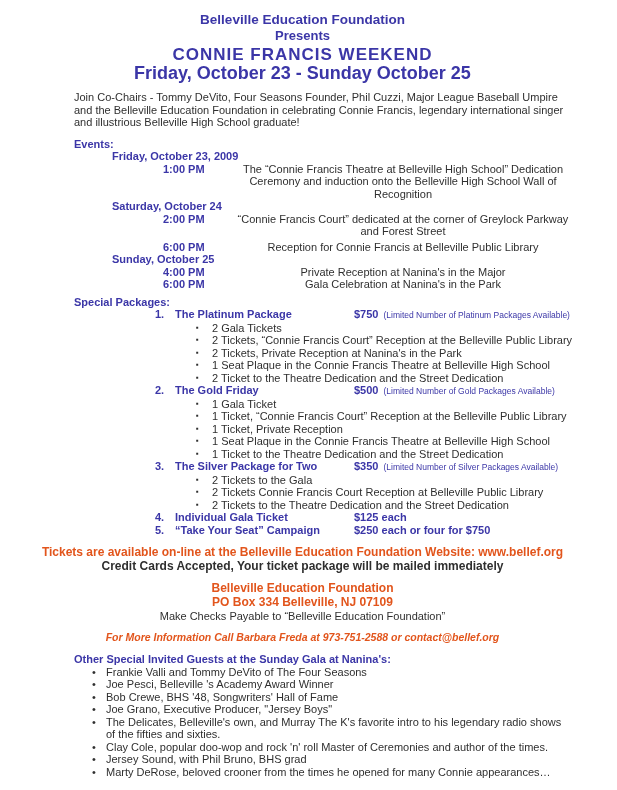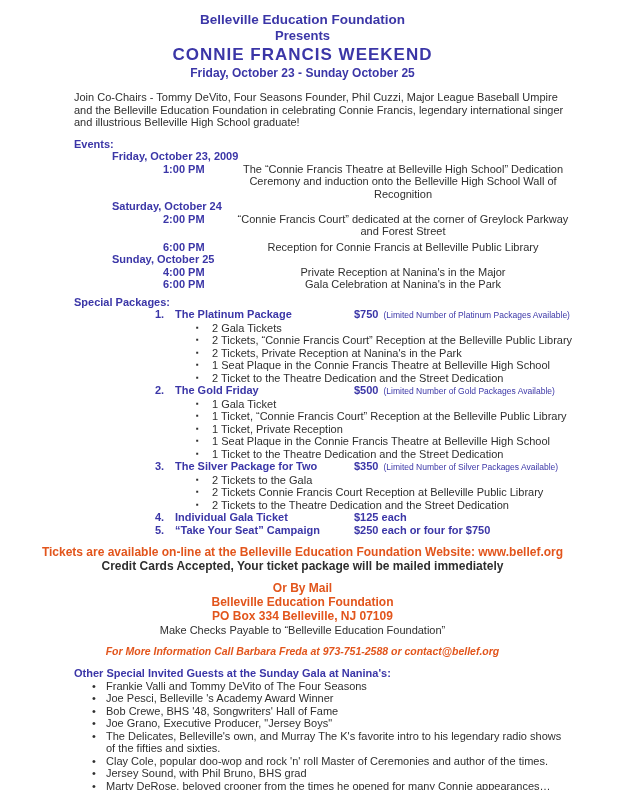--- a/index.html
+++ b/index.html
@@ -16,21 +16,21 @@
   .purple{color:#3b36a7;}
   .orange{color:#e2551c;}
   .b{font-weight:bold;}
   .center{text-align:center;}
 
   
   .header{padding-top:12px;text-align:center;}
   .h-org{font-size:13.5px;font-weight:bold;line-height:16px;}
   .h-presents{font-size:13px;font-weight:bold;line-height:16px;}
   .h-title{font-size:17px;font-weight:bold;letter-spacing:1px;line-height:21px;}
-  .h-dates{font-size:12px;font-weight:bold;line-height:17px;}
+  .h-dates{font-size:18px;font-weight:bold;line-height:17px;}
 
   
   .intro{margin:9px 0 0 74px;width:500px;}
 
   
   .events{margin-top:9px;}
   .sec-head{margin-left:74px;font-weight:bold;}
   .day{margin-left:112px;font-weight:bold;}
   .evt-row{display:flex;margin-left:163px;}
   .evt-row.gap{margin-top:3px;}
@@ -192,21 +192,20 @@
       <span class="pkg-num">5.</span>
       <span class="pkg-name">“Take Your Seat” Campaign</span>
       <span class="pkg-price">$250 each or four for $750</span>
     </div>
   </div>
 
   <div class="tickets-line center orange b">Tickets are available on-line at the Belleville Education Foundation Website: www.bellef.org</div>
   <div class="credit-line center">Credit Cards Accepted, Your ticket package will be mailed immediately</div>
 
   <div class="mail-block center">
-    <div class="mail-line orange b">Or By Mail</div>
     <div class="mail-line orange b">Belleville Education Foundation</div>
     <div class="mail-line orange b">PO Box 334 Belleville, NJ 07109</div>
     <div class="checks-line">Make Checks Payable to “Belleville Education Foundation”</div>
   </div>
 
   <div class="info-line center orange b">For More Information Call Barbara Freda at 973-751-2588 or contact@bellef.org</div>
 
   <div class="guests">
     <div class="sec-head purple">Other Special Invited Guests at the Sunday Gala at Nanina's:</div>
     <div class="gi">

